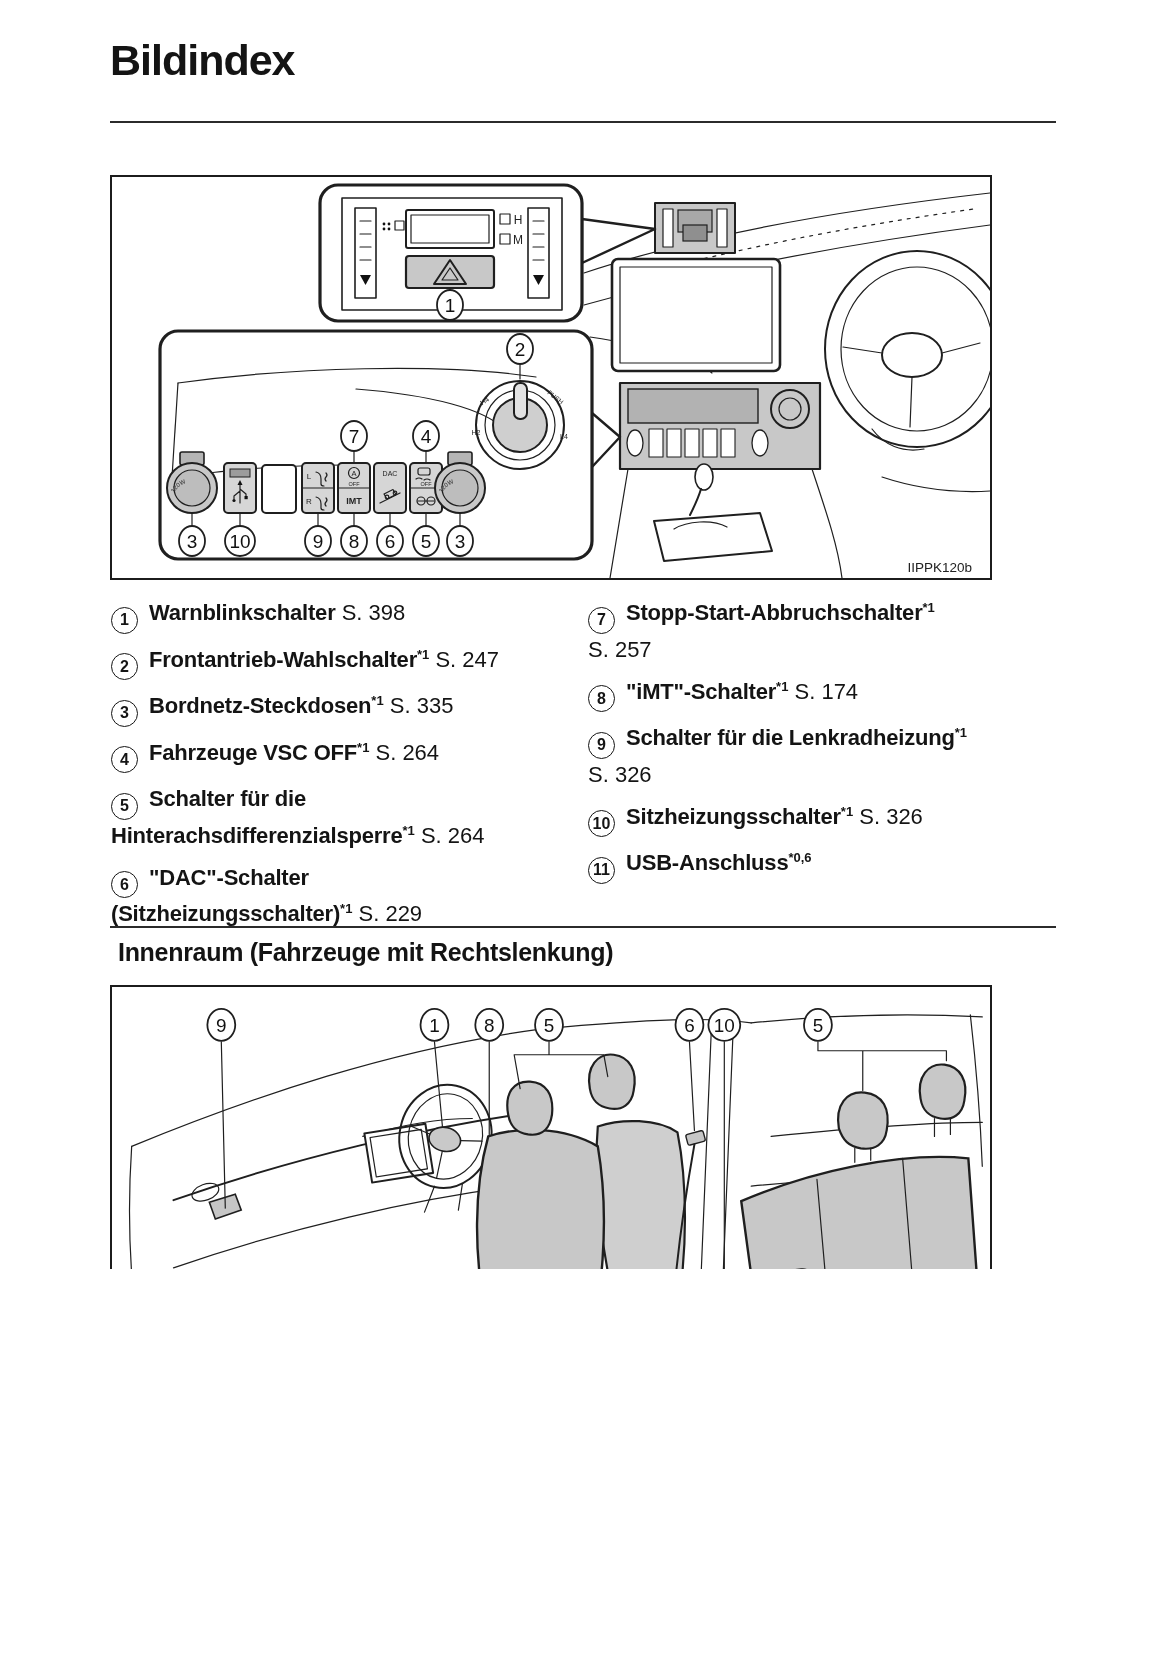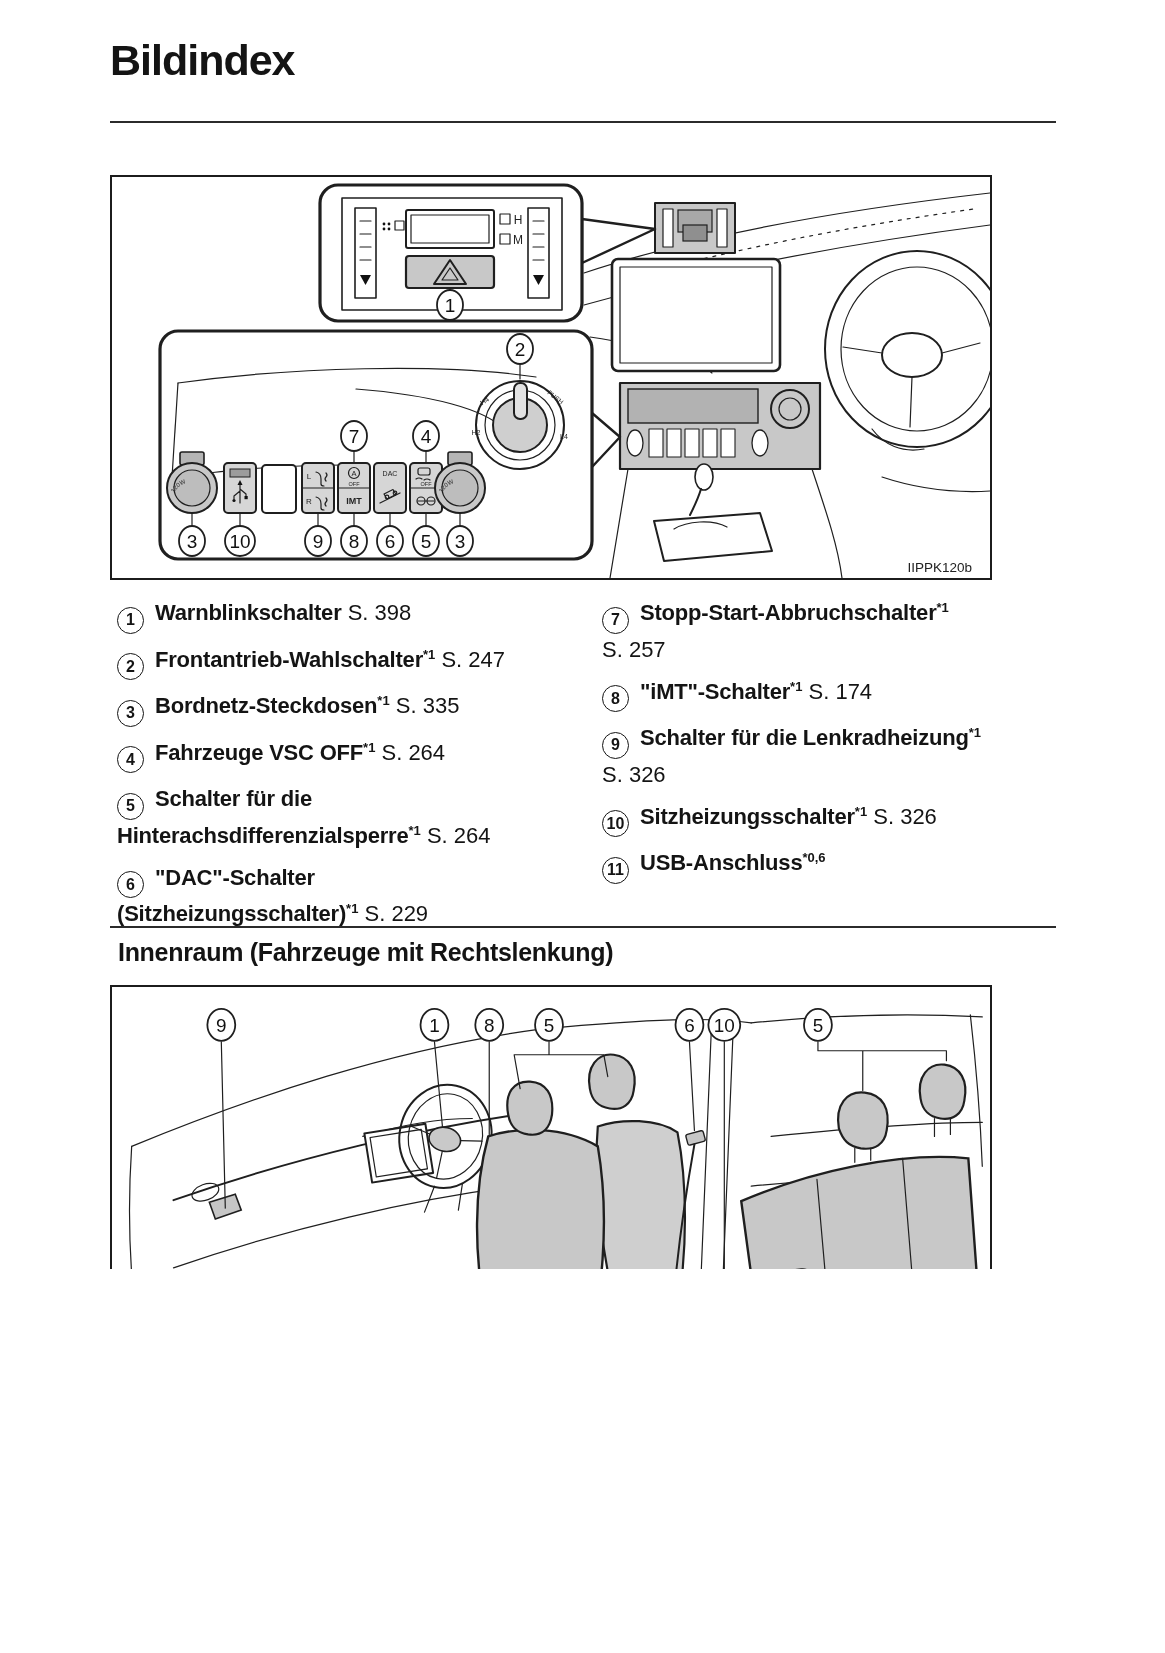--- a/index.html
+++ b/index.html
@@ -8,22 +8,22 @@
   .title{position:absolute;left:110px;top:36px;font-size:43px;font-weight:700;letter-spacing:-1px;}
   .rule{position:absolute;left:110px;width:946px;height:0;border-top:2px solid #2b2b2b;}
   #rule1{top:121px;}
   #rule2{top:926px;border-top-width:2.5px;}
   .figure{position:absolute;left:110px;border:2.2px solid #1c1c1c;background:#fff;box-sizing:border-box;}
   #fig1{top:175px;width:882px;height:405px;}
   #fig2{top:985px;width:882px;height:507px;}
   .figure svg{display:block;width:100%;height:100%;}
   .legend{position:absolute;left:110px;top:597px;width:946px;}
   .lcol{position:absolute;top:0;}
-  #lcol0{left:7px;width:466px;}
-  #lcol1{left:478px;width:468px;margin-left:14px;}
+  #lcol0{left:1px;width:466px;}
+  #lcol1{left:478px;width:468px;}
   .legend-item{font-size:22px;line-height:32px;margin-bottom:10px;font-weight:400;}
   .legend-item .bld{font-weight:700;letter-spacing:-0.2px;}
   .lnum{display:inline-flex;align-items:center;justify-content:center;min-width:27px;height:27px;
         border:1.8px solid #141414;border-radius:15px;font-size:16px;font-weight:700;
         margin-right:11px;vertical-align:-5px;padding:0 3px;box-sizing:border-box;background:#fff;}
   .ltext sup{font-size:13px;line-height:0;font-weight:700;}
   .heading2{position:absolute;left:118px;top:938px;font-size:25px;font-weight:700;letter-spacing:-0.3px;}
   .pagenum{position:absolute;left:118px;top:1556px;font-size:23px;font-weight:700;margin-left:22px;}
   
   .ln{stroke:#1f1f1f;fill:none;stroke-width:2;stroke-linecap:round;stroke-linejoin:round;}

